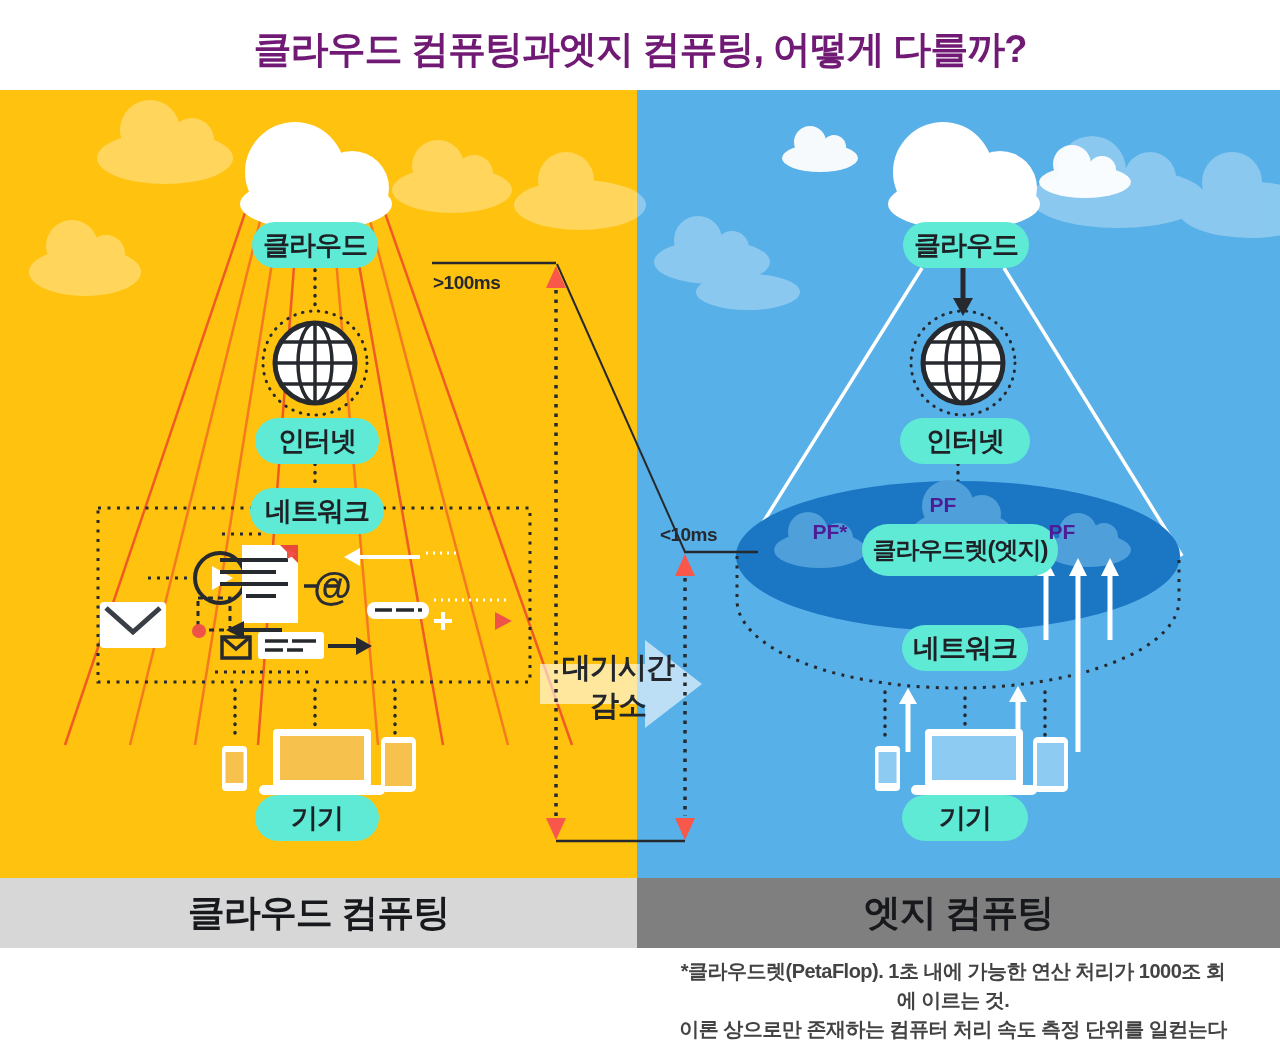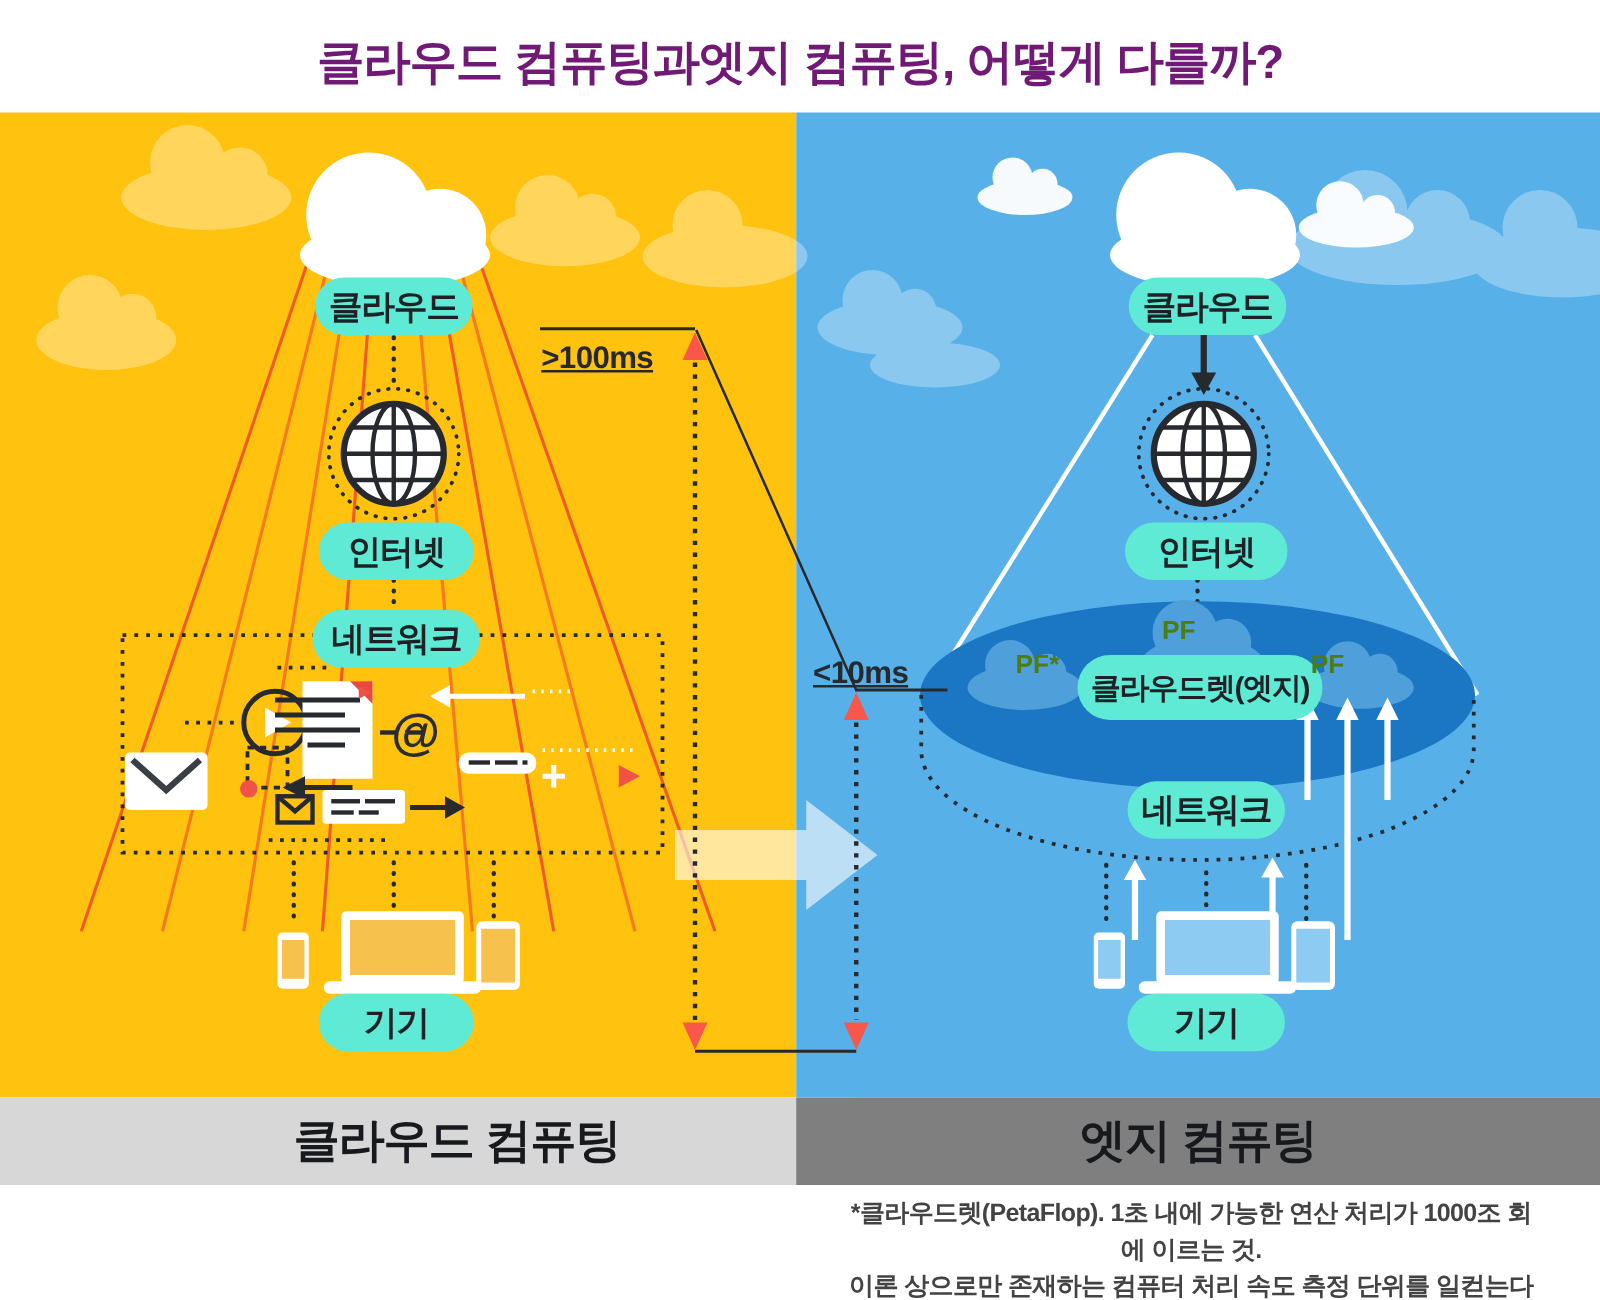--- a/index.html
+++ b/index.html
@@ -6,28 +6,28 @@
   .canvas{position:relative;width:1280px;height:1040px;overflow:hidden;background:#fff;
           font-family:"Liberation Sans",sans-serif;}
   .abs{position:absolute;}
   .panel-left{left:0;top:90px;width:637px;height:788px;background:#FFC20E;}
   .panel-right{left:637px;top:90px;width:643px;height:788px;background:#57B0E8;}
   .art{left:0;top:0;width:1280px;height:1040px;pointer-events:none;}
   .title{left:0;top:24px;width:1280px;text-align:center;font-size:38px;font-weight:800;
          color:#701a75;letter-spacing:-1px;}
   .pill{background:#5eead4;border-radius:999px;display:flex;align-items:center;justify-content:center;
         font-weight:800;color:#1E2126;font-size:27px;letter-spacing:-1px;}
-  .pf{color:#4d7c0f;font-weight:700;font-size:21px;transform:translateX(-50%);}
-  .latency{font-size:25px;font-weight:600;color:#26292E;letter-spacing:-0.5px;text-decoration:underline;}
+  .pf{color:#4c1d95;font-weight:700;font-size:21px;transform:translateX(-50%);}
+  .latency{font-size:19px;font-weight:600;color:#26292E;letter-spacing:-0.5px;}
   .reduction{left:548px;top:648px;width:140px;text-align:center;font-size:29px;line-height:38px;
              font-weight:800;color:#23262B;letter-spacing:-1px;}
   .at-glyph{left:313px;top:564px;font-size:40px;font-weight:700;color:#2A2D33;}
   .bar{top:878px;height:70px;display:flex;align-items:center;justify-content:center;
        font-size:37px;font-weight:800;color:#17191C;letter-spacing:-1px;}
-  .bar-left{left:0;width:637px;background:#D7D7D7;padding-left:47px;}
+  .bar-left{left:0;width:637px;background:#D7D7D7;}
   .bar-right{left:637px;width:643px;background:#7F7F7F;}
   .footnote{left:673px;top:957px;width:560px;text-align:center;font-size:20px;line-height:29px;
             font-weight:600;color:#434343;letter-spacing:-0.5px;}
 </style>
 </head>
 <body>
 
 <div class="canvas">
 
   <div class="abs panel-left"></div>
@@ -308,20 +308,24 @@
   <div class="abs pill" style="left:862px;top:524px;width:196px;height:52px;font-size:24px;">클라우드렛(엣지)</div>
   <div class="abs pill" style="left:902px;top:625px;width:126px;height:46px;">네트워크</div>
   <div class="abs pill" style="left:902px;top:795px;width:126px;height:46px;">기기</div>
 
   <div class="abs pf" style="left:830px;top:520px;">PF*</div>
   <div class="abs pf" style="left:943px;top:493px;">PF</div>
   <div class="abs pf" style="left:1062px;top:520px;">PF</div>
 
   <div class="abs latency" style="left:433px;top:272px;">&gt;100ms</div>
   <div class="abs latency" style="left:640px;top:524px;width:97px;text-align:center;">&lt;10ms</div>
+  <div class="abs reduction">
+    <div>대기시간</div>
+    <div>감소</div>
+  </div>
 
   <div class="abs bar bar-left">
     <span>클라우드 컴퓨팅</span>
   </div>
   <div class="abs bar bar-right">
     <span>엣지 컴퓨팅</span>
   </div>
 
   <div class="abs footnote">
     <div>*클라우드렛(PetaFlop). 1초 내에 가능한 연산 처리가 1000조 회에 이르는 것.</div>

